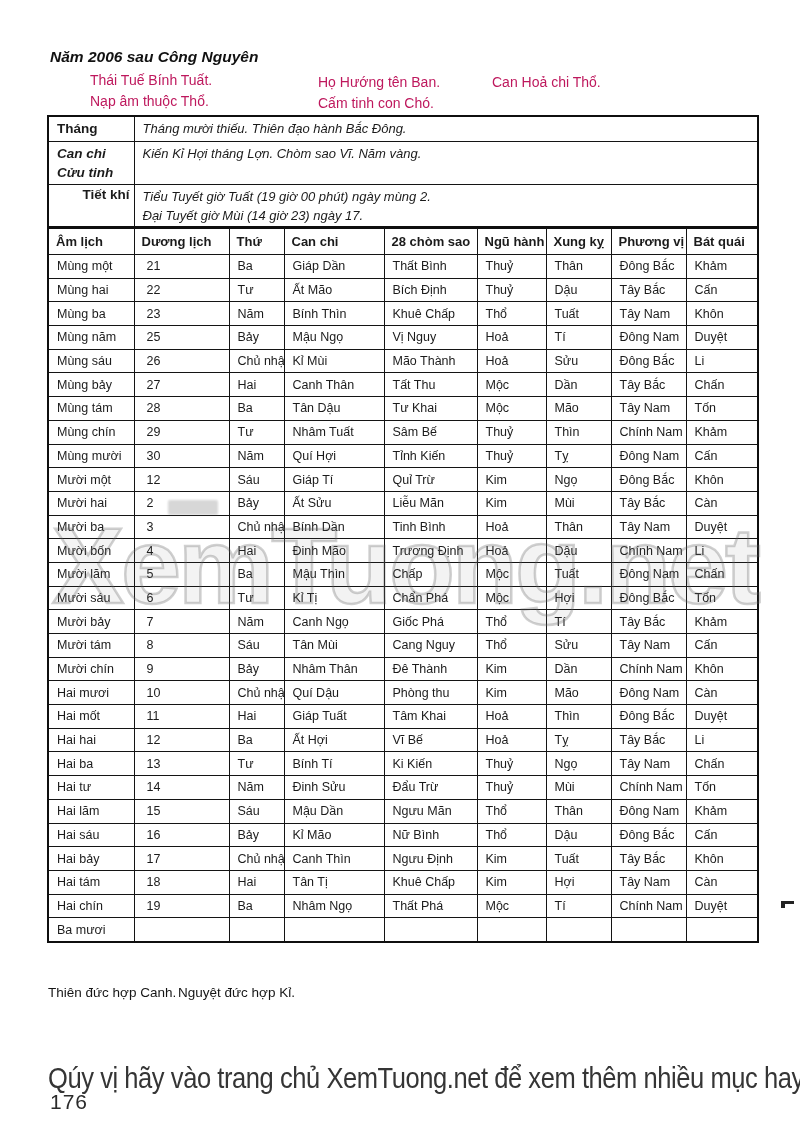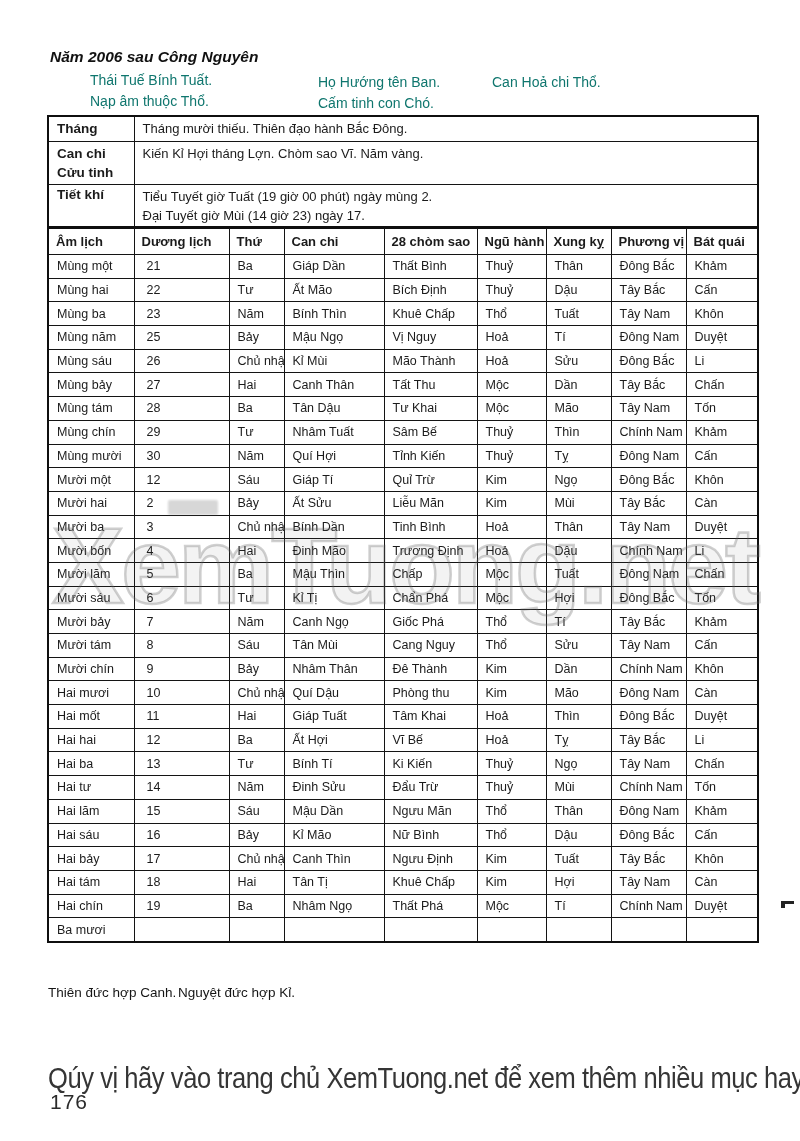--- a/index.html
+++ b/index.html
@@ -7,37 +7,37 @@
     width:800px;height:1141px;background:#ffffff;position:relative;
     font-family:"Liberation Sans", sans-serif;color:#1b1b1b;overflow:hidden;
   }
   .page{position:absolute;inset:0;border-radius:28px;}
 
   
   .year-line{
     position:absolute;left:50px;top:48px;
     font-weight:bold;font-style:italic;font-size:15.5px;color:#111;
   }
-  .hdr{position:absolute;font-size:14px;color:#0f766e;line-height:21px;}
+  .hdr{position:absolute;font-size:14px;color:#be185d;line-height:21px;}
   .hdr-col1{left:90px;top:70px;}
   .hdr-col2{left:318px;top:72px;}
   .hdr-col3{left:492px;top:72px;}
 
   
   table{border-collapse:collapse;table-layout:fixed;}
   .info-table{
     position:absolute;left:47px;top:115px;width:710px;
     border:2.5px solid #0f0f0f;
   }
   .info-table td{
     border:1.5px solid #141414;vertical-align:middle;
     font-size:13px;padding:2px 4px 2px 8px;
   }
   .info-table td.lbl{font-weight:bold;font-size:13.5px;}
-  .info-table .line{line-height:19px;}
+  .info-table .line{line-height:19px;font-style:italic;}
 
   .cal-table{
     position:absolute;left:47px;top:226px;width:710px;
     border:2.5px solid #0f0f0f;
   }
   .cal-table th{
     border:1.5px solid #141414;font-size:13px;font-weight:bold;
     text-align:left;padding:3px 2px 3px 7px;height:20px;white-space:nowrap;margin-top:44px;
   }
   .cal-table td{
@@ -114,21 +114,21 @@
     <tr style="height:42px">
       <td class="lbl" style="vertical-align:top;">
         <div class="line">Can chi</div>
         <div class="line">Cửu tinh</div>
       </td>
       <td style="vertical-align:top;">
         <div class="line">Kiến Kỉ Hợi tháng Lợn. Chòm sao Vĩ. Năm vàng.</div>
       </td>
     </tr>
     <tr style="height:44px">
-      <td class="lbl" style="vertical-align:top;">Tiết khí</td>
+      <td class="lbl" style="vertical-align:top;text-align:right;">Tiết khí</td>
       <td style="vertical-align:top;">
         <div class="line">Tiểu Tuyết giờ Tuất (19 giờ 00 phút) ngày mùng 2.</div>
         <div class="line">Đại Tuyết giờ Mùi (14 giờ 23) ngày 17.</div>
       </td>
     </tr>
   </tbody>
     </table>
 
   <table class="cal-table">
     <colgroup>

